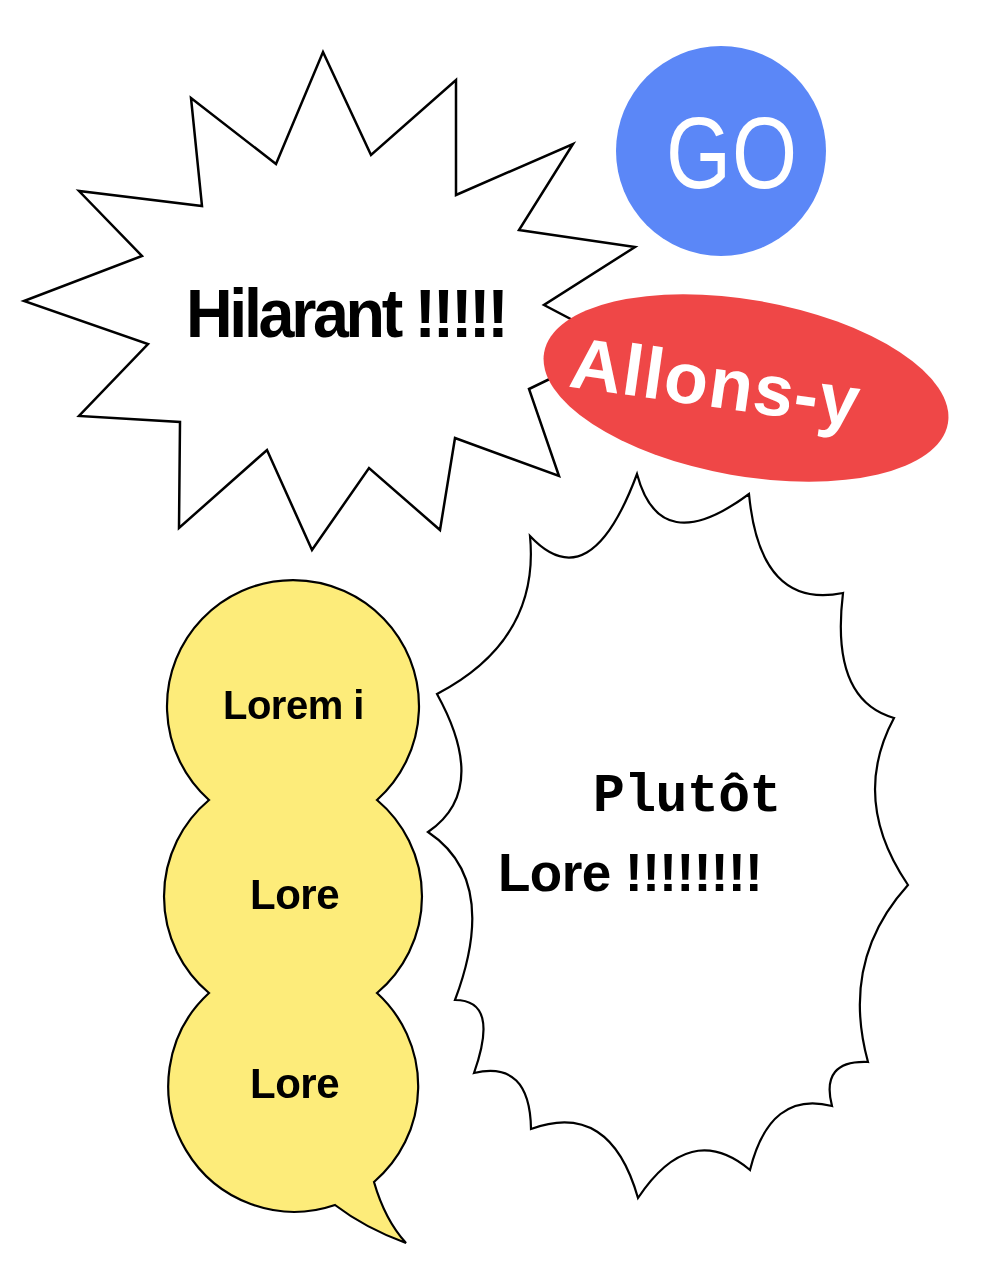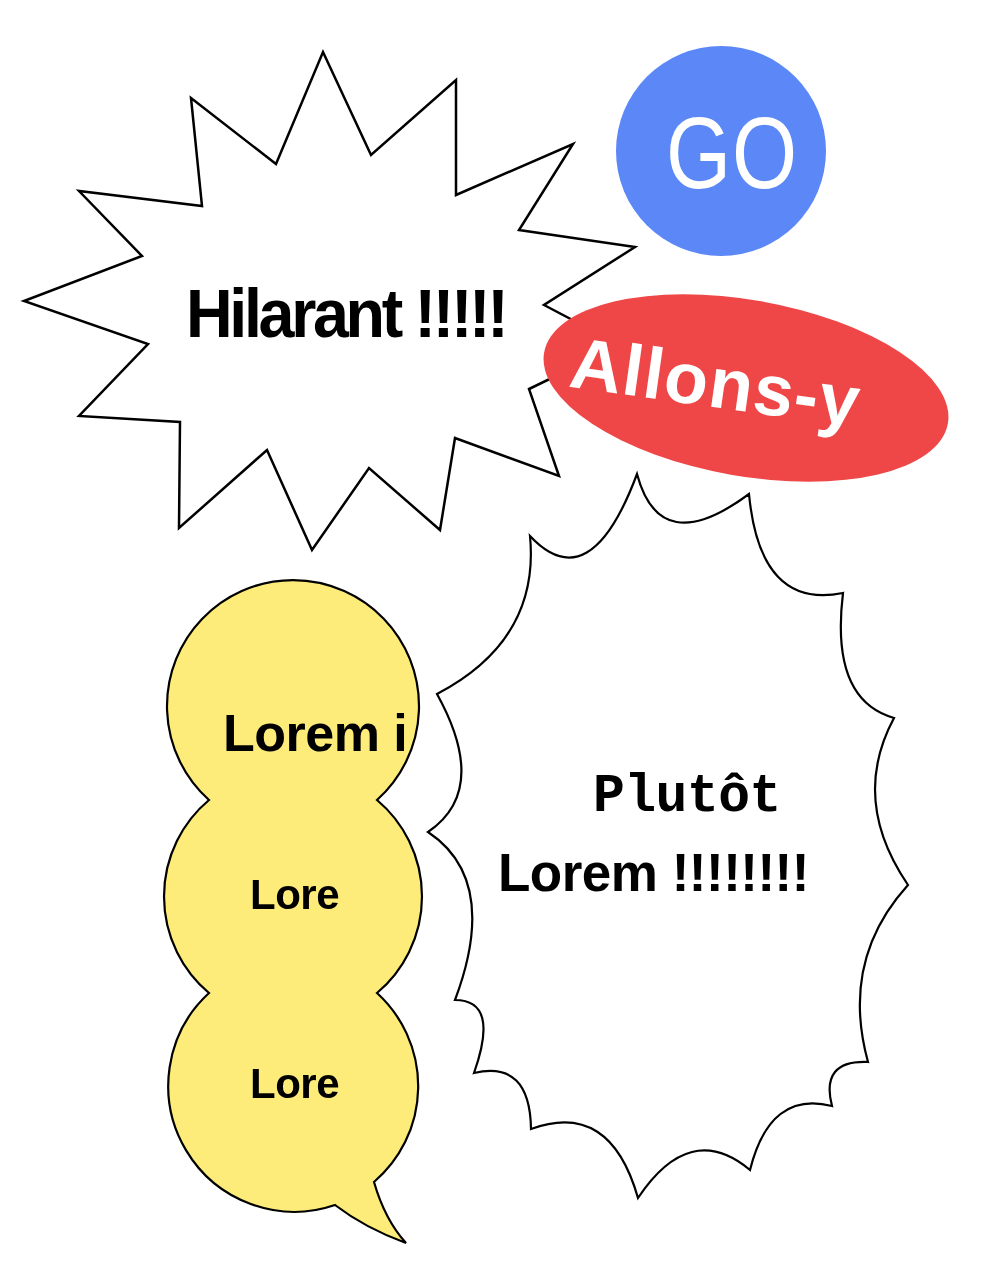--- a/index.html
+++ b/index.html
@@ -4,21 +4,21 @@
   <style>
     html, body { margin: 0; padding: 0; background: #ffffff; }
     body { width: 981px; height: 1280px; position: relative; overflow: hidden; }
     #canvas { position: absolute; left: 0; top: 0; width: 981px; height: 1280px; }
     .txt { position: absolute; white-space: nowrap; color: #000; font-family: "Liberation Sans", sans-serif; font-weight: bold; line-height: 1; }
     #hilarant-text { left: 186px; top: 279px; font-size: 68px; letter-spacing: -3.5px; transform: scaleX(0.95); transform-origin: left top; }
     #go-text { left: 666px; top: 102px; font-size: 102px; font-weight: normal; color: #ffffff; transform: scaleX(0.82); transform-origin: left top; letter-spacing: 1px; }
     #allons-text { left: 576px; top: 326px; font-size: 72px; color: #ffffff; transform: rotate(8deg); transform-origin: left top; letter-spacing: 1px; }
     #plutot-text { left: 593px; top: 771px; font-size: 53px; letter-spacing: -0.5px; font-family: Liberation Mono, monospace; }
     #comme-text { left: 498px; top: 846px; font-size: 53px; letter-spacing: -0.5px; }
-    #lorem1-text { left: 223px; top: 707px; font-size: 52px; letter-spacing: -0.5px; }
+    #lorem1-text { left: 223px; top: 685px; font-size: 40px; letter-spacing: -0.5px; }
     #lorem2-text { left: 250px; top: 874px; font-size: 42px; letter-spacing: -0.5px; }
     #lorem3-text { left: 250px; top: 1063px; font-size: 42px; letter-spacing: -0.5px; }
   </style>
 </head>
 <body>
 
 <svg id="canvas" width="981" height="1280" viewBox="0 0 981 1280" xmlns="http://www.w3.org/2000/svg">
 
   <polygon fill="#ffffff" stroke="#000000" stroke-width="2.5" stroke-linejoin="miter" points="323,52 371,155 456,80 456,195 573,144 519,230 635,247 544,305 620,345 529,389 559,476 455,438 440,530 369,468 312,550 267,450 179,528 180,422 79,416 148,344 24,301 142,256 79,191 202,206 191,98 276,164"></polygon>
 
@@ -50,16 +50,16 @@
        Q385,1220 406,1243
        Q365,1228 335,1205
        A126,126 0 0 1 209,993
        A126,126 0 0 1 209,800 Z"></path>
 </svg>
 
 <div class="txt" id="hilarant-text">Hilarant !!!!!</div>
 <div class="txt" id="go-text">GO</div>
 <div class="txt" id="allons-text">Allons-y</div>
 <div class="txt" id="plutot-text">Plutôt</div>
-<div class="txt" id="comme-text">Lorem !!!!!!!!</div>
+<div class="txt" id="comme-text">Lore !!!!!!!!</div>
 <div class="txt" id="lorem1-text">Lorem i</div>
 <div class="txt" id="lorem2-text">Lore</div>
 <div class="txt" id="lorem3-text">Lore</div>
 
 </body></html>

